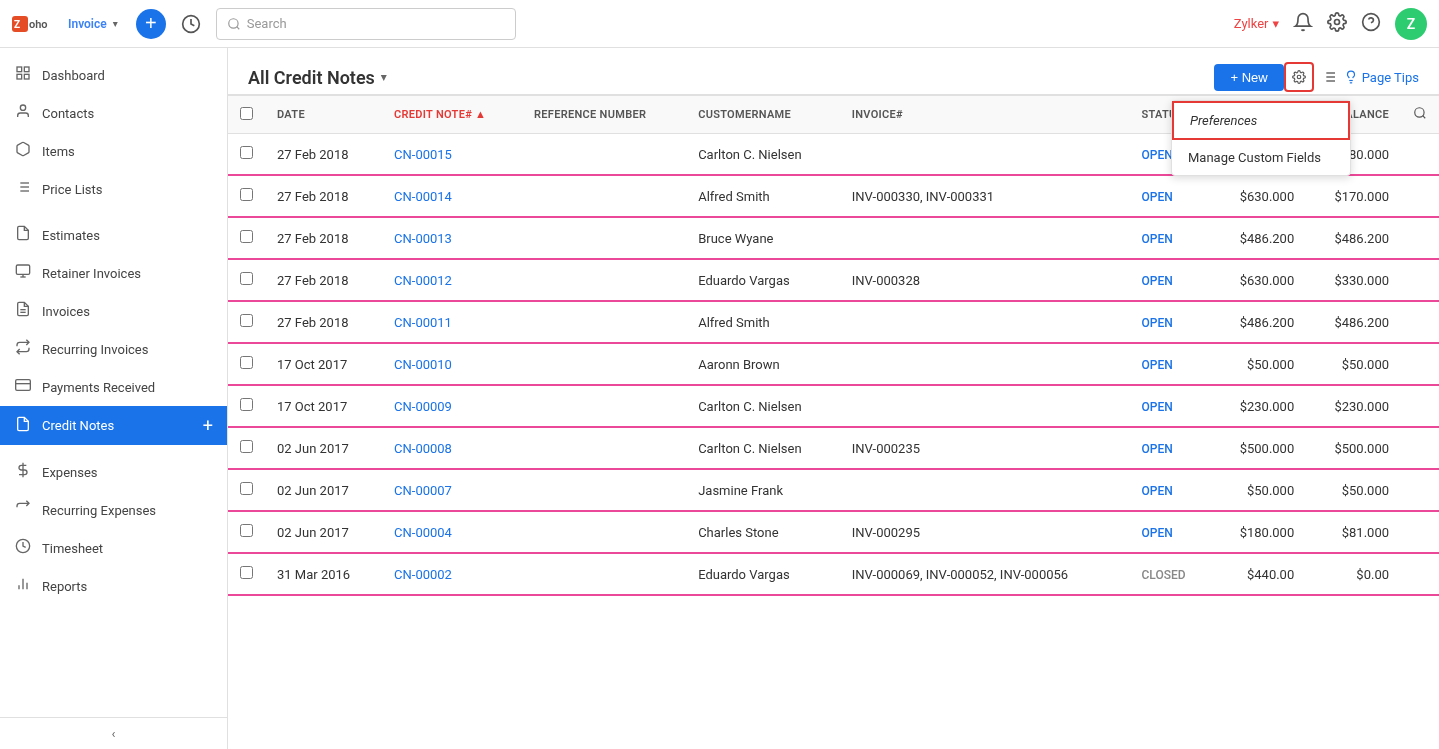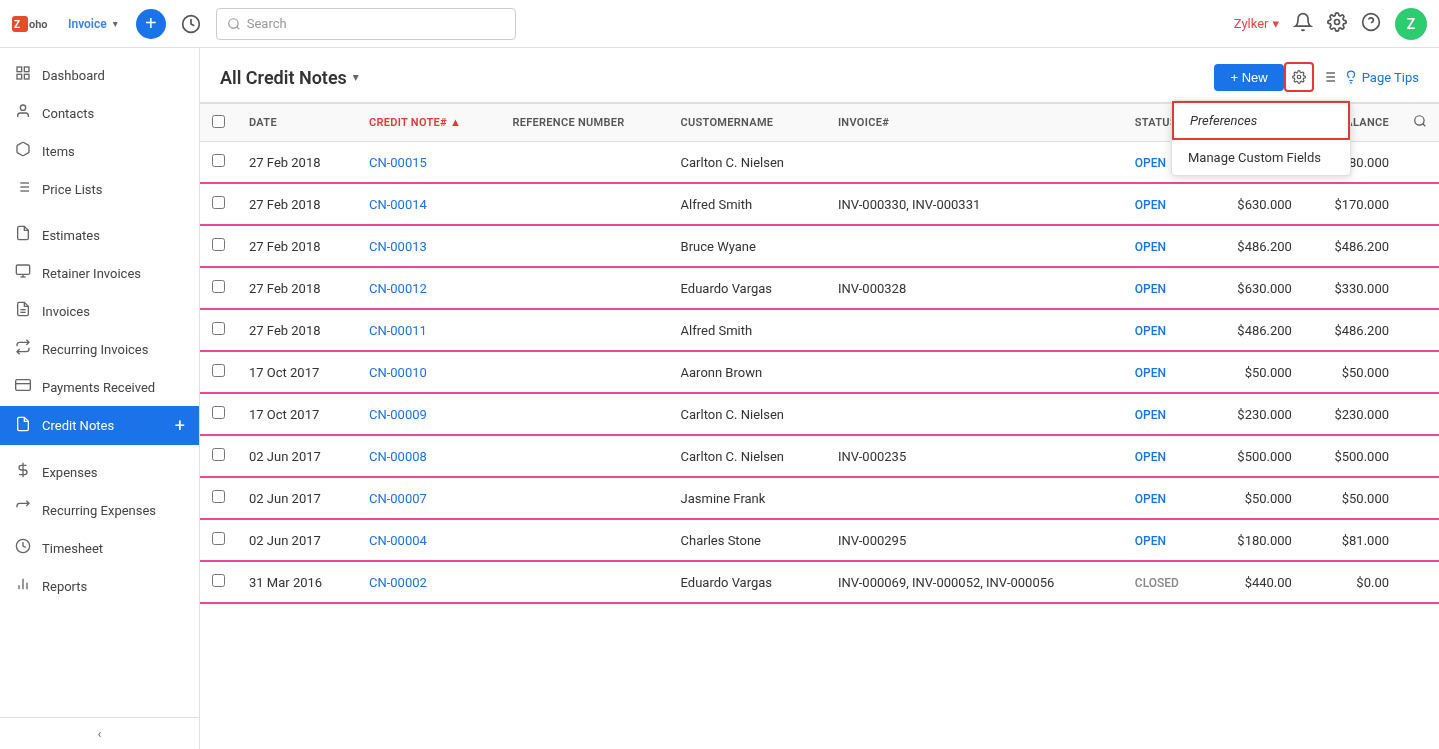--- a/index.html
+++ b/index.html
@@ -78,21 +78,21 @@
 
     
     .main-layout {
       display: flex;
       flex: 1;
       overflow: hidden;
     }
 
     
     .sidebar {
-      width: 200px;
+      width: 228px;
       background: #fff;
       border-right: 1px solid #e0e0e0;
       display: flex;
       flex-direction: column;
       flex-shrink: 0;
       overflow-y: auto;
       padding-top: 8px;
     }
     .sidebar-item {
       display: flex;
@@ -129,21 +129,21 @@
       display: flex;
       flex-direction: column;
       overflow: hidden;
       position: relative;
     }
 
     
     .content-header {
       display: flex;
       align-items: center;
-      padding: 14px 20px 10px;
+      padding: 14px 20px 2px;
       border-bottom: 1px solid #e0e0e0;
       flex-shrink: 0;
       position: relative;
     }
     .page-title-area {
       display: flex; align-items: center; gap: 6px;
     }
     .page-title {
       font-size: 18px; font-weight: 600; color: #333;
     }

